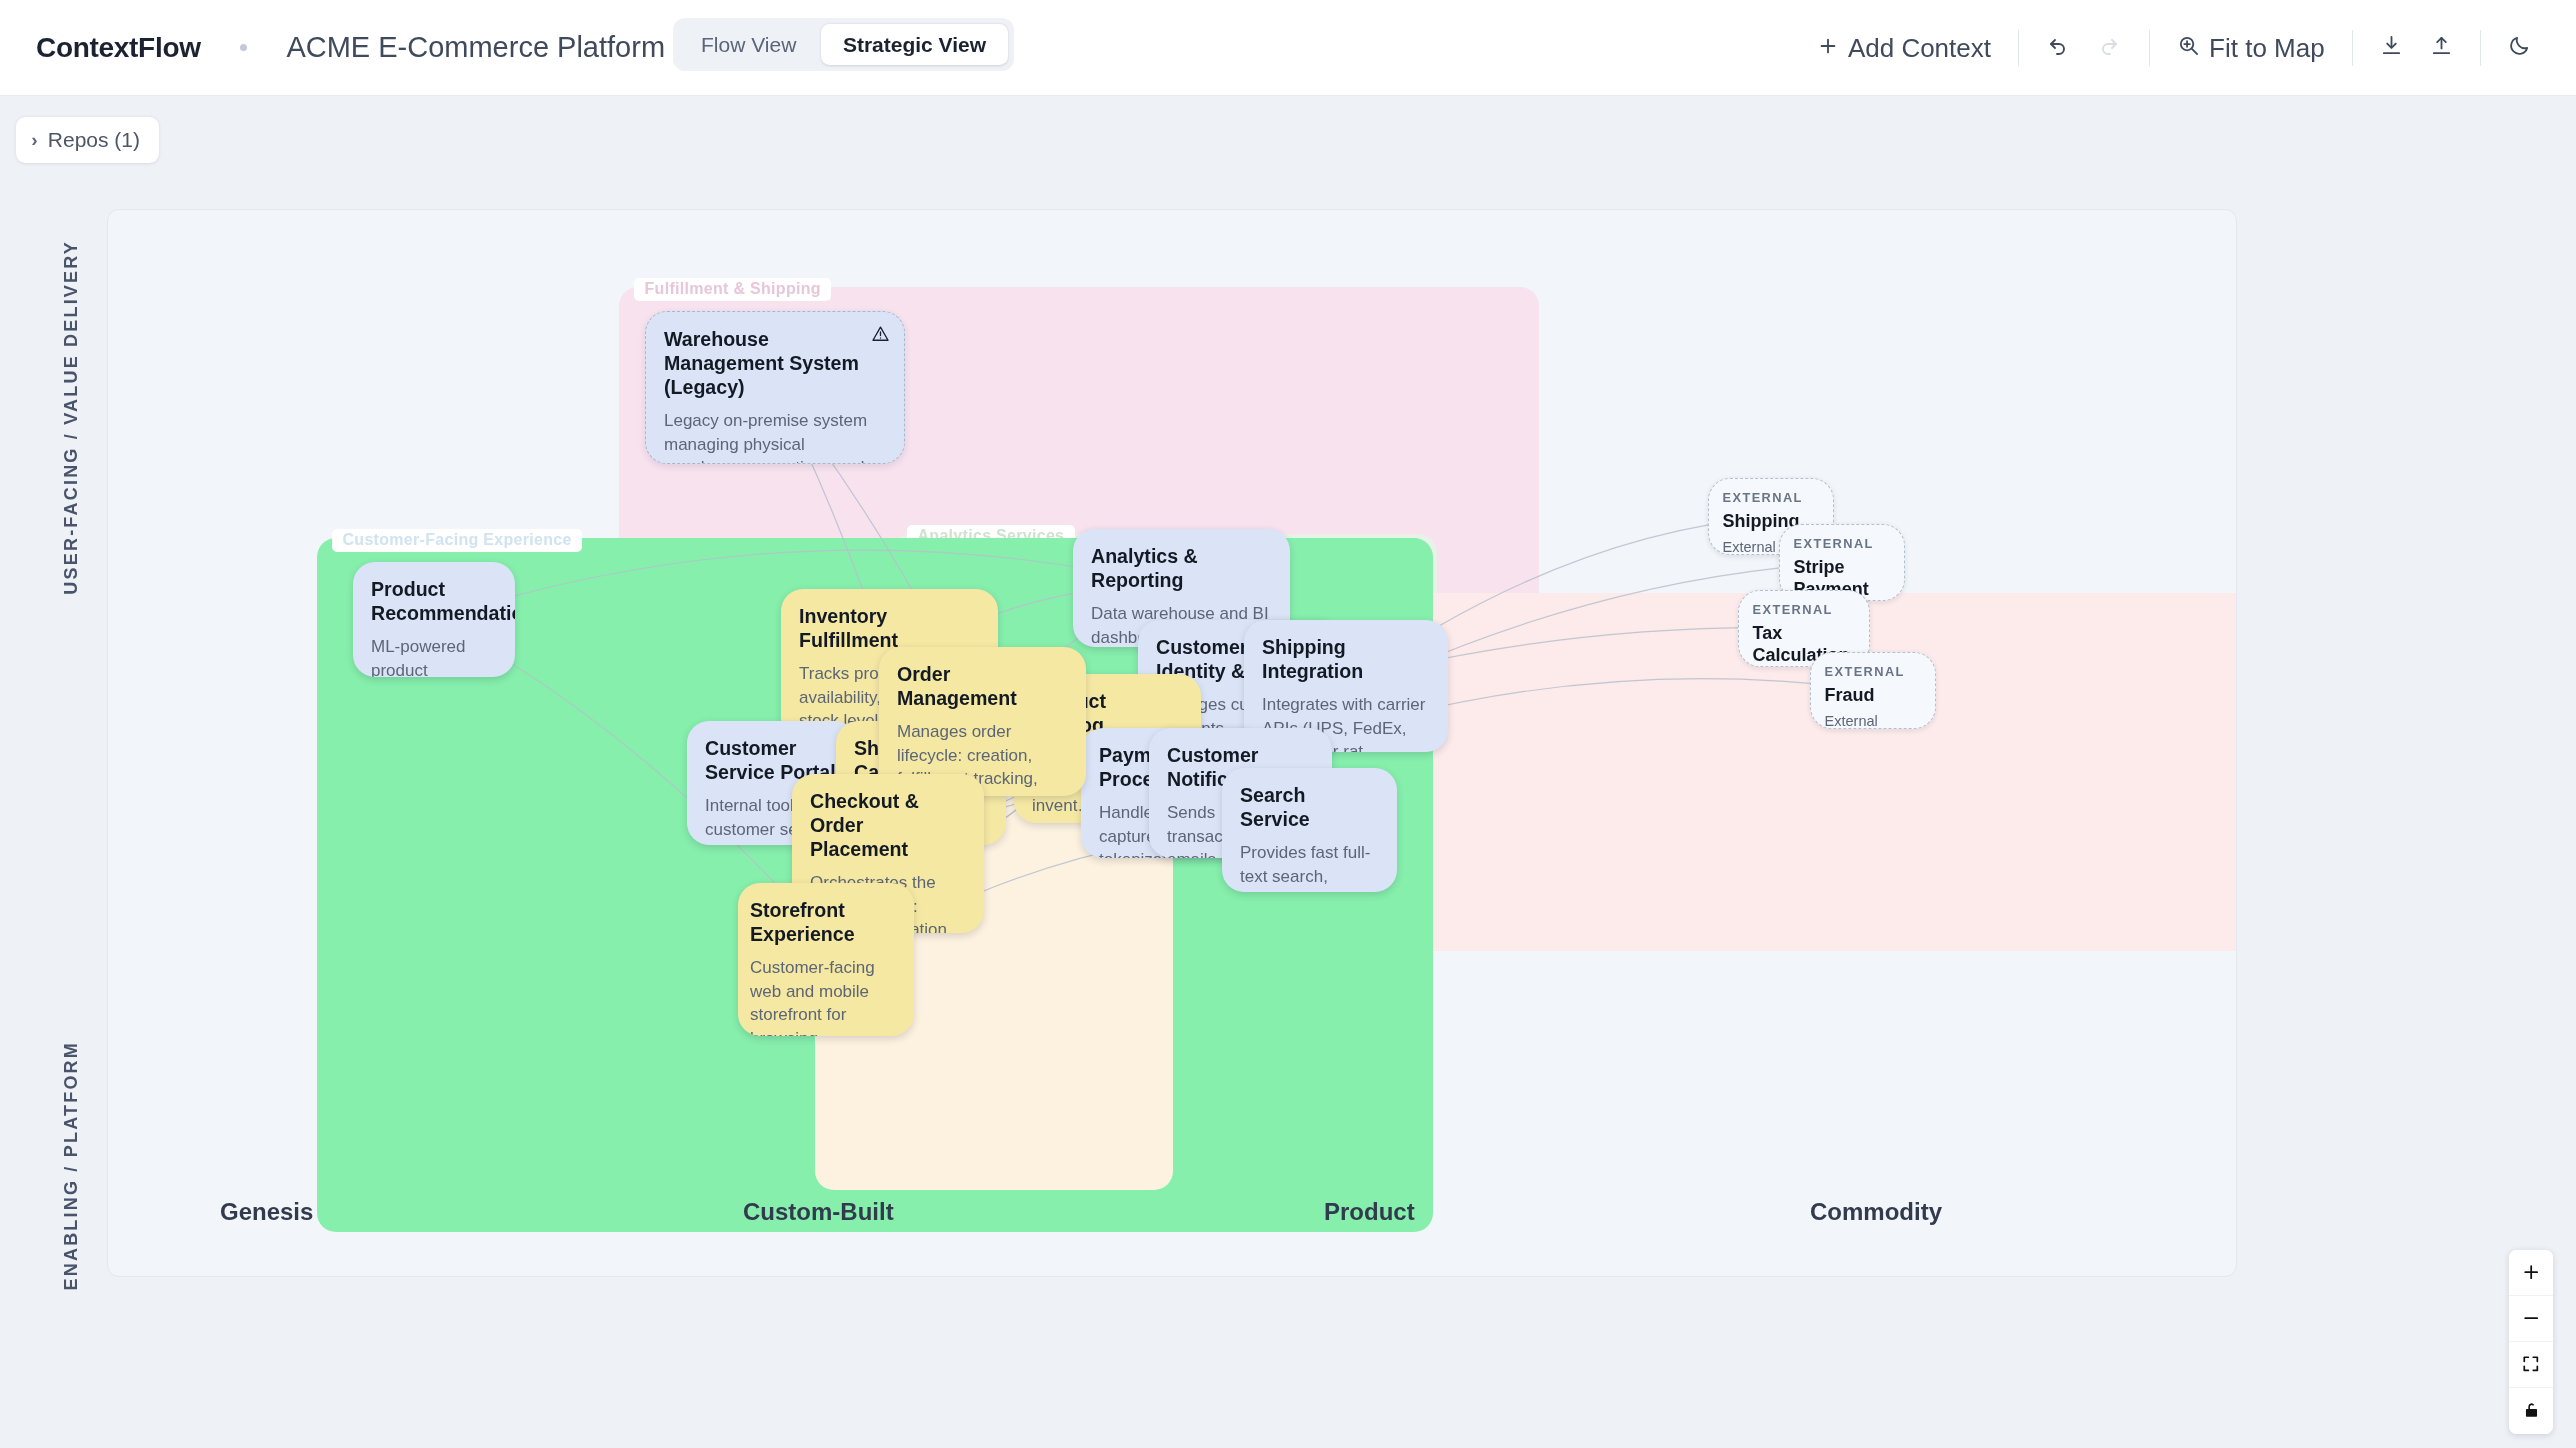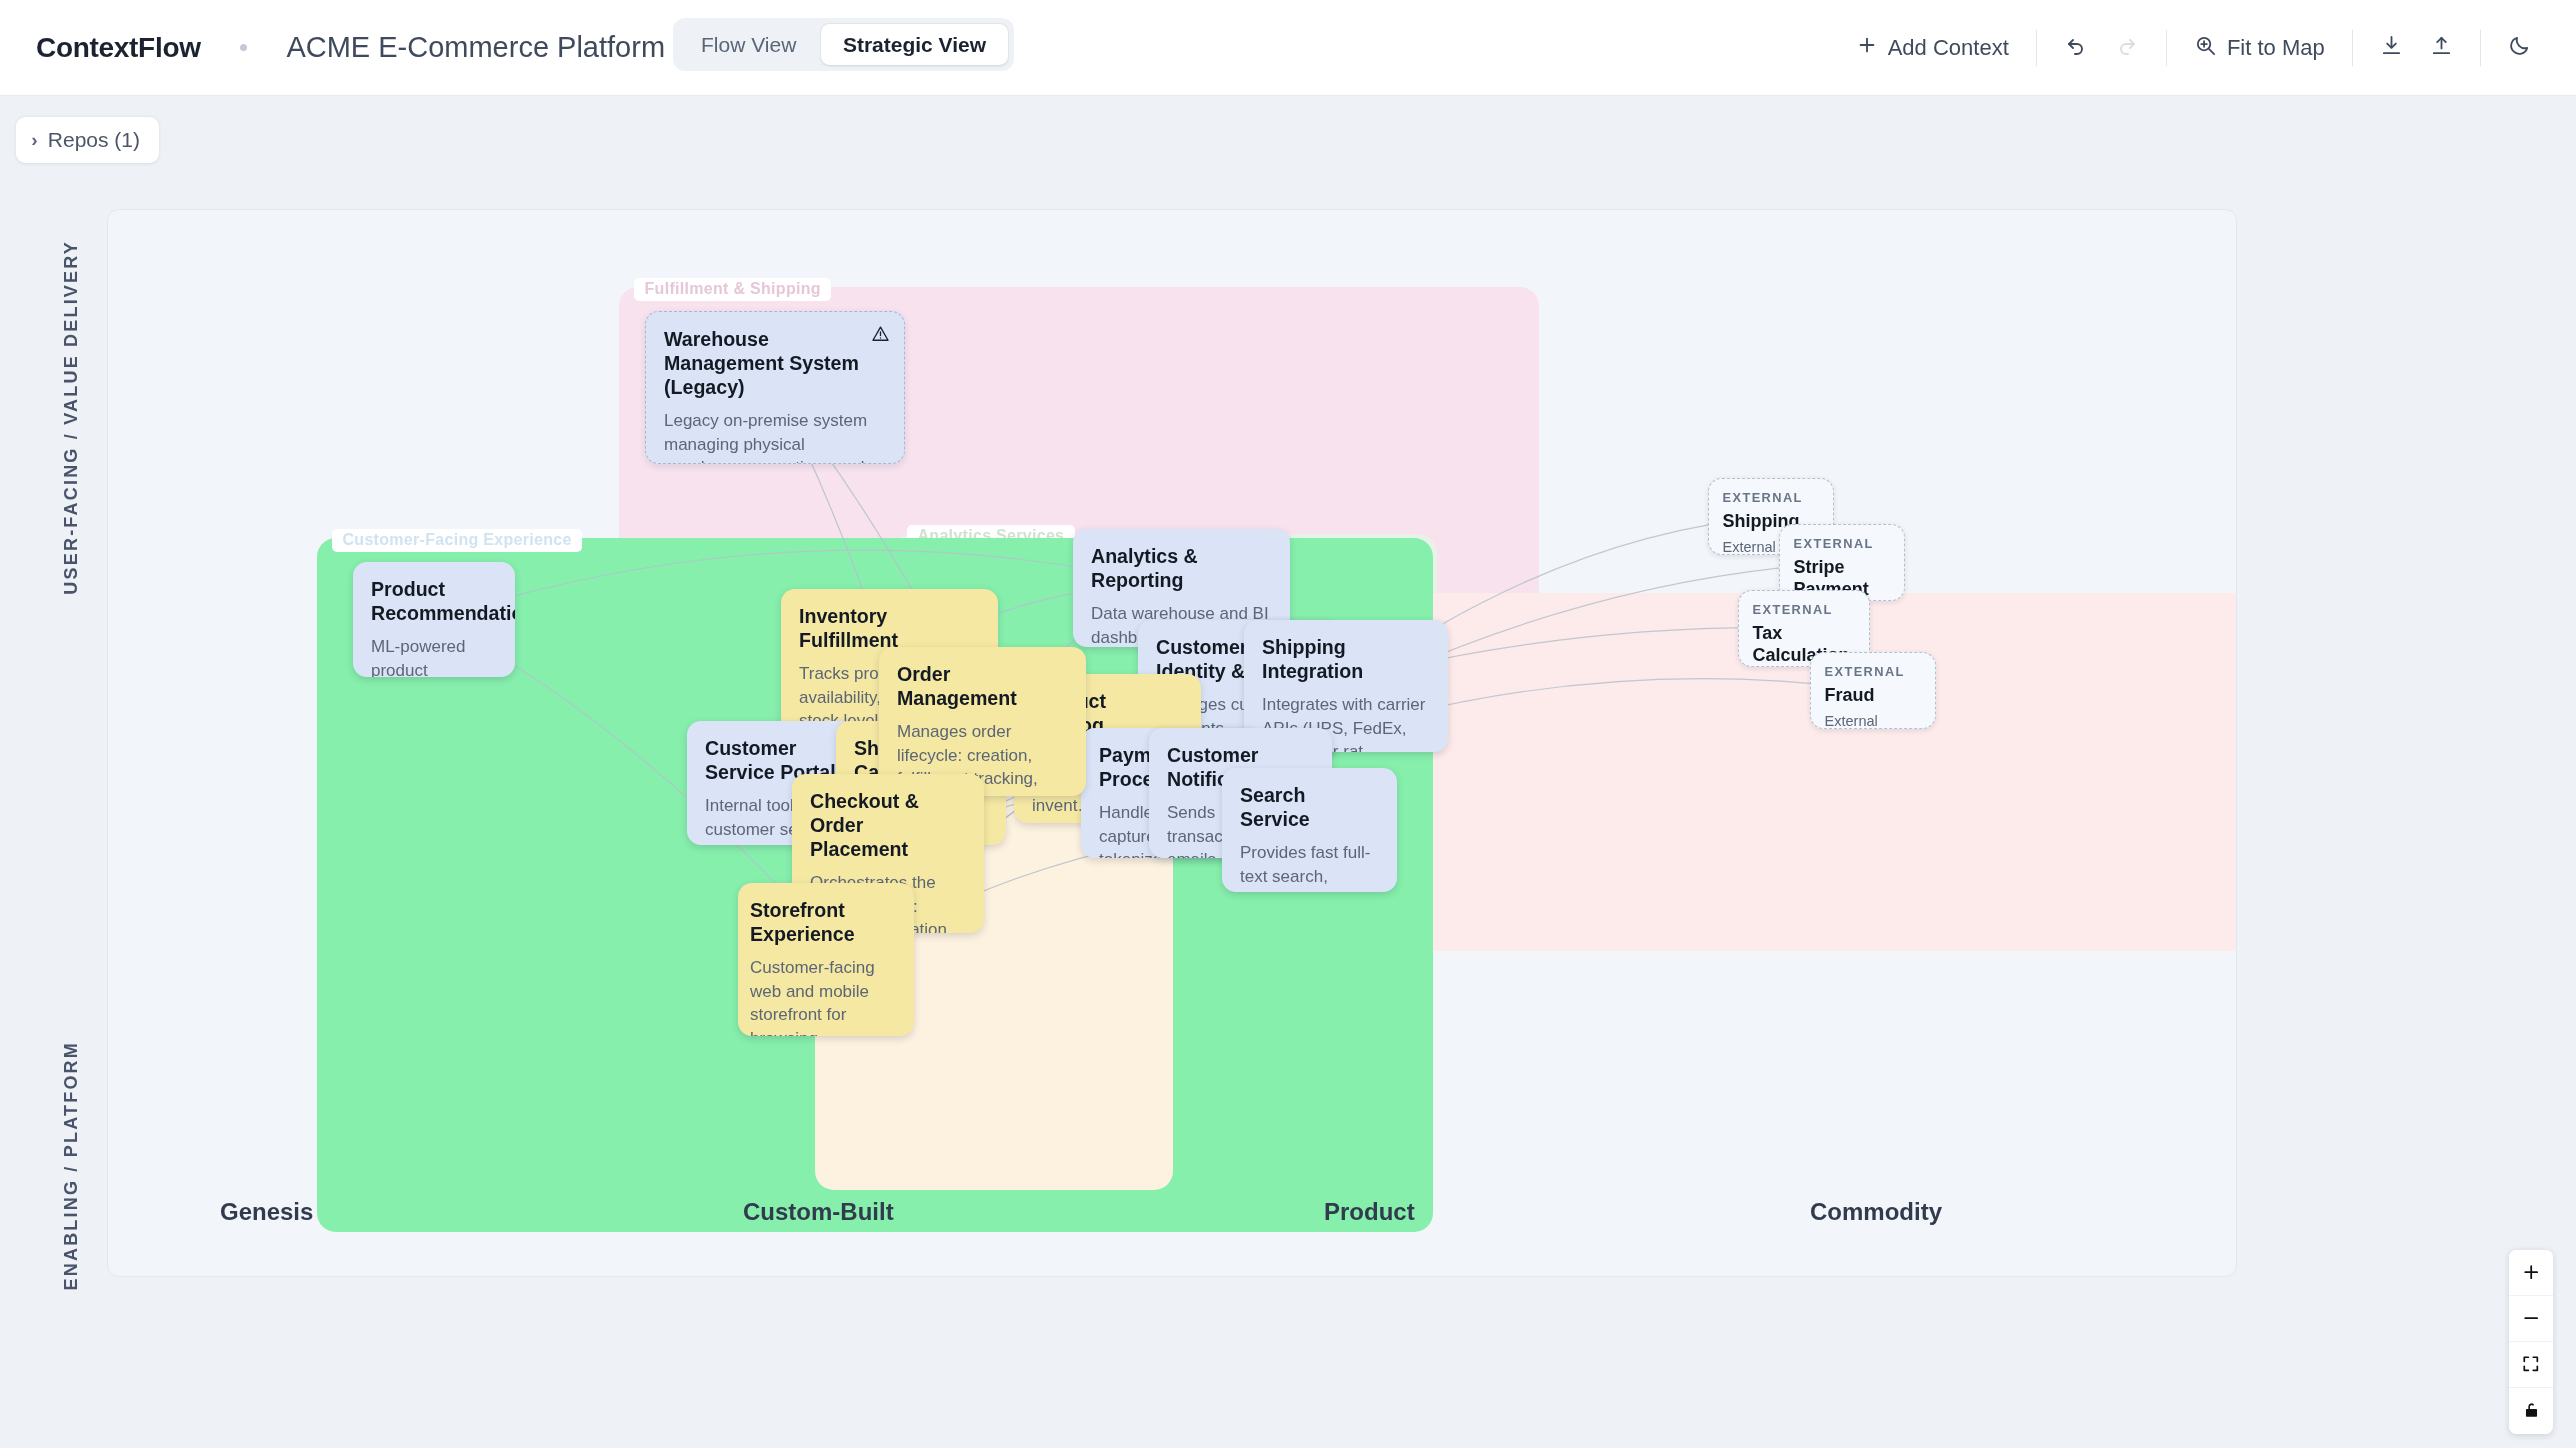--- a/index.html
+++ b/index.html
@@ -48,21 +48,21 @@
     box-shadow: 0 0.9px 2.6px rgba(20,30,50,.14);
   }
 
   .toolbar {
     position: absolute; right: 31px; top: 0; height: 96px;
     display: flex; align-items: center; gap: 0;
   }
   .tb-btn {
     display: flex; align-items: center; gap: 9.4px;
     padding: 8.5px 13.6px; border-radius: 7.7px;
-    font-size: 22px; color: #3f4a5c; cursor: pointer;
+    font-size: 26px; color: #3f4a5c; cursor: pointer;
     background: transparent; border: none;
     font-family: "Liberation Sans", sans-serif;
     white-space: nowrap;
   }
   .tb-btn.disabled { opacity: .32; }
   .tb-sep {
     width: 0.9px; height: 36px; background: #e2e7ef; margin: 0 13.6px;
   }
   .tb-ico { display: block; }
 
@@ -111,21 +111,21 @@
   .band-label {
     position: absolute; top: -9.4px; left: 15.3px;
     background: #ffffff; padding: 2.6px 10.2px; border-radius: 5.1px;
     font-size: 16px; font-weight: 700; letter-spacing: 0.3px;
     white-space: nowrap;
   }
 
   
   .node {
     position: absolute;
-    border-radius: 14px;
+    border-radius: 22px;
     padding: 16px 18px 13.6px 18px;
     box-shadow: 0 2.6px 7.7px rgba(28,40,64,.16);
     overflow: hidden;
   }
   .node .ttl {
     font-size: 19.6px; font-weight: 700; color: #141a24;
     line-height: 1.22; margin-bottom: 9.4px;
   }
   .node .dsc {
     font-size: 17px; color: #5c6676; line-height: 1.38;

